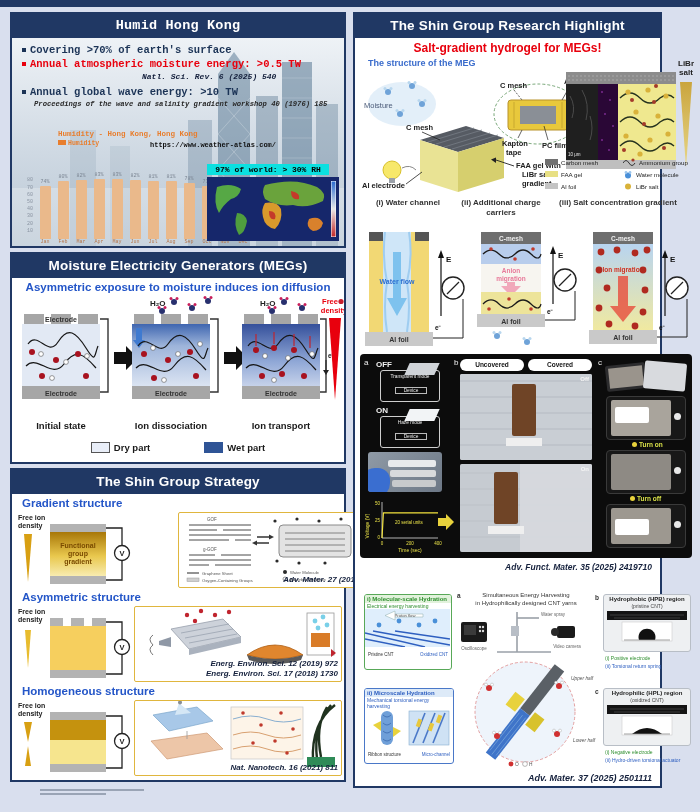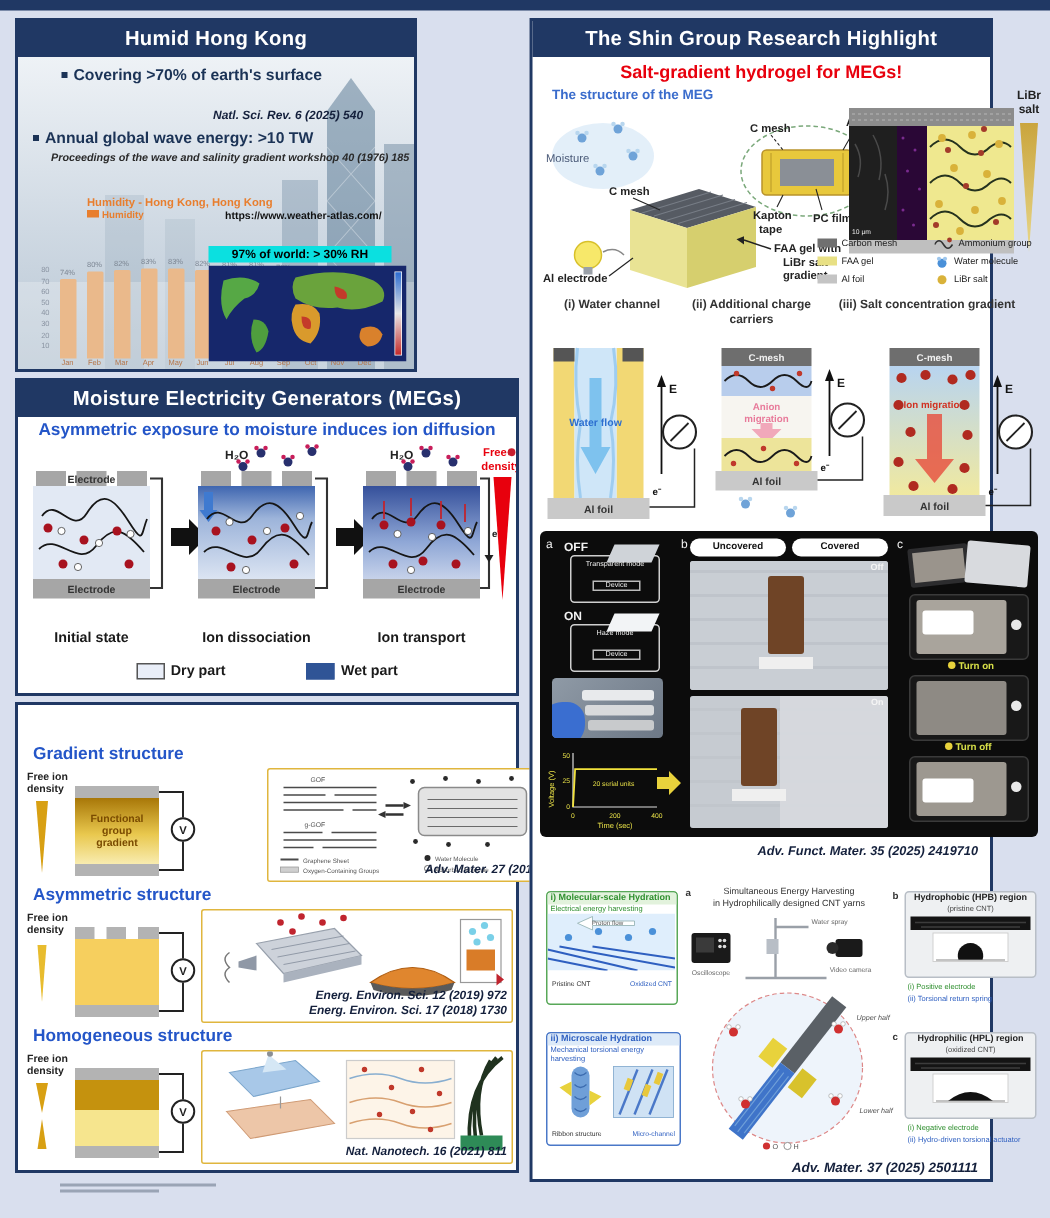--- a/index.html
+++ b/index.html
@@ -72,39 +72,40 @@
   .gtxt{color:#2f8f2f;}.btxt{color:#2e5fc0;}
   .hnote{position:absolute;font-size:5px;line-height:1.35;}
   .ctitle{position:absolute;left:96px;top:0;width:142px;text-align:center;font-size:6px;color:#333;line-height:1.25;}
 </style>
 </head>
 <body>
 
 <div class="poster">
 <div class="topbar"></div>
 
-<section class="panel" style="left:10px;top:12px;width:268px;height:236px;">
+<section class="panel" style="left:10px;top:12px;width:336px;height:236px;font-family:Liberation Mono, monospace;">
   <div class="hdr">Humid Hong Kong</div>
   <div class="p1-body">
     <svg class="abs" style="left:0;top:0;" width="332" height="208" viewBox="0 0 332 208">
       <g>
         <rect x="58" y="92" width="26" height="116" fill="#7e97ab" opacity=".20"></rect>
         <rect x="98" y="108" width="20" height="100" fill="#7e97ab" opacity=".16"></rect>
         <rect x="176" y="82" width="24" height="126" fill="#6f8aa0" opacity=".38"></rect>
         <rect x="206" y="36" width="32" height="172" fill="#5f7d97" opacity=".55"></rect>
         <path d="M206 36 L222 14 L238 36 Z" fill="#5f7d97" opacity=".55"></path>
         <path d="M206 60 L238 96 M238 60 L206 96 M206 96 L238 132 M238 96 L206 132 M206 132 L238 168" stroke="#ffffff" stroke-width=".7" opacity=".35"></path>
         <rect x="244" y="58" width="22" height="150" fill="#6f8aa0" opacity=".5"></rect>
         <rect x="270" y="24" width="30" height="184" fill="#5f7d97" opacity=".58"></rect>
         <path d="M270 40 H300 M270 60 H300 M270 80 H300 M270 100 H300 M270 120 H300 M270 140 H300" stroke="#ffffff" stroke-width=".6" opacity=".3"></path>
         <rect x="304" y="66" width="22" height="142" fill="#6f8aa0" opacity=".45"></rect>
         <rect x="0" y="150" width="332" height="58" fill="#ffffff" opacity=".25"></rect>
       </g>
     </svg>
-    <div class="bullet" style="left:10px;top:6px;margin-left:19px;"><span class="dot"></span><span>Covering &gt;70% of earth's surface</span></div>
+    <div class="bullet" style="left:10px;top:6px;"><span class="dot"></span><span>Covering &gt;70% of earth's surface</span></div>
+    <div class="bullet red" style="left:10px;top:20px;"><span class="dot"></span><span>Annual atmospheric moisture energy: &gt;0.5 TW</span></div>
     <div class="cite abs" style="left:130px;top:34px;font-size:8px;">Natl. Sci. Rev. 6 (2025) 540</div>
     <div class="bullet" style="left:10px;top:48px;"><span class="dot"></span><span>Annual global wave energy: &gt;10 TW</span></div>
     <div class="cite abs" style="left:22px;top:62px;font-size:7.2px;color:#2a2a2a;">Proceedings of the wave and salinity gradient workshop 40 (1976) 185</div>
     <div class="chart-title">Humidity - Hong Kong, Hong Kong</div>
     <div class="chart-legend"><span class="sw"></span><span>Humidity</span></div>
     <a class="src-url">https://www.weather-atlas.com/</a>
     <div class="hum-chart">
       <div class="hum-yaxis" id="hum-yaxis">
             <span class="ytick" style="bottom: 12.2px;">10</span>
             <span class="ytick" style="bottom: 19.4px;">20</span>
@@ -344,20 +345,21 @@
           <span>Dry part</span>
         </span>
     <span class="it">
           <span class="sw-wet"></span>
           <span>Wet part</span>
         </span>
   </div>
 </section>
 
 <section class="panel" style="left:10px;top:468px;width:336px;height:314px;">
+  <div class="hdr">The Shin Group Strategy</div>
 
   <div class="sec-h" style="top:27px;">Gradient structure</div>
   <svg class="abs" style="left:4px;top:42px;" width="118" height="76" viewBox="0 0 118 76">
     <defs>
           <linearGradient id="gold1" x1="0" y1="0" x2="0" y2="1">
             <stop offset="0" stop-color="#a87708"></stop>
             <stop offset=".55" stop-color="#e9c84e"></stop>
             <stop offset="1" stop-color="#f8ecb0"></stop>
           </linearGradient>
         </defs>

